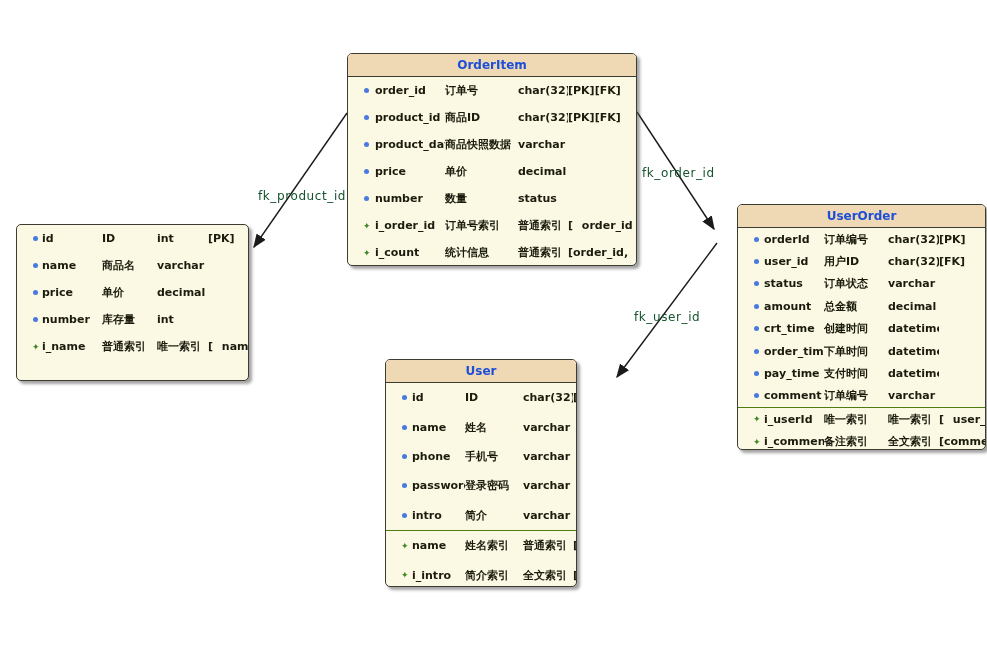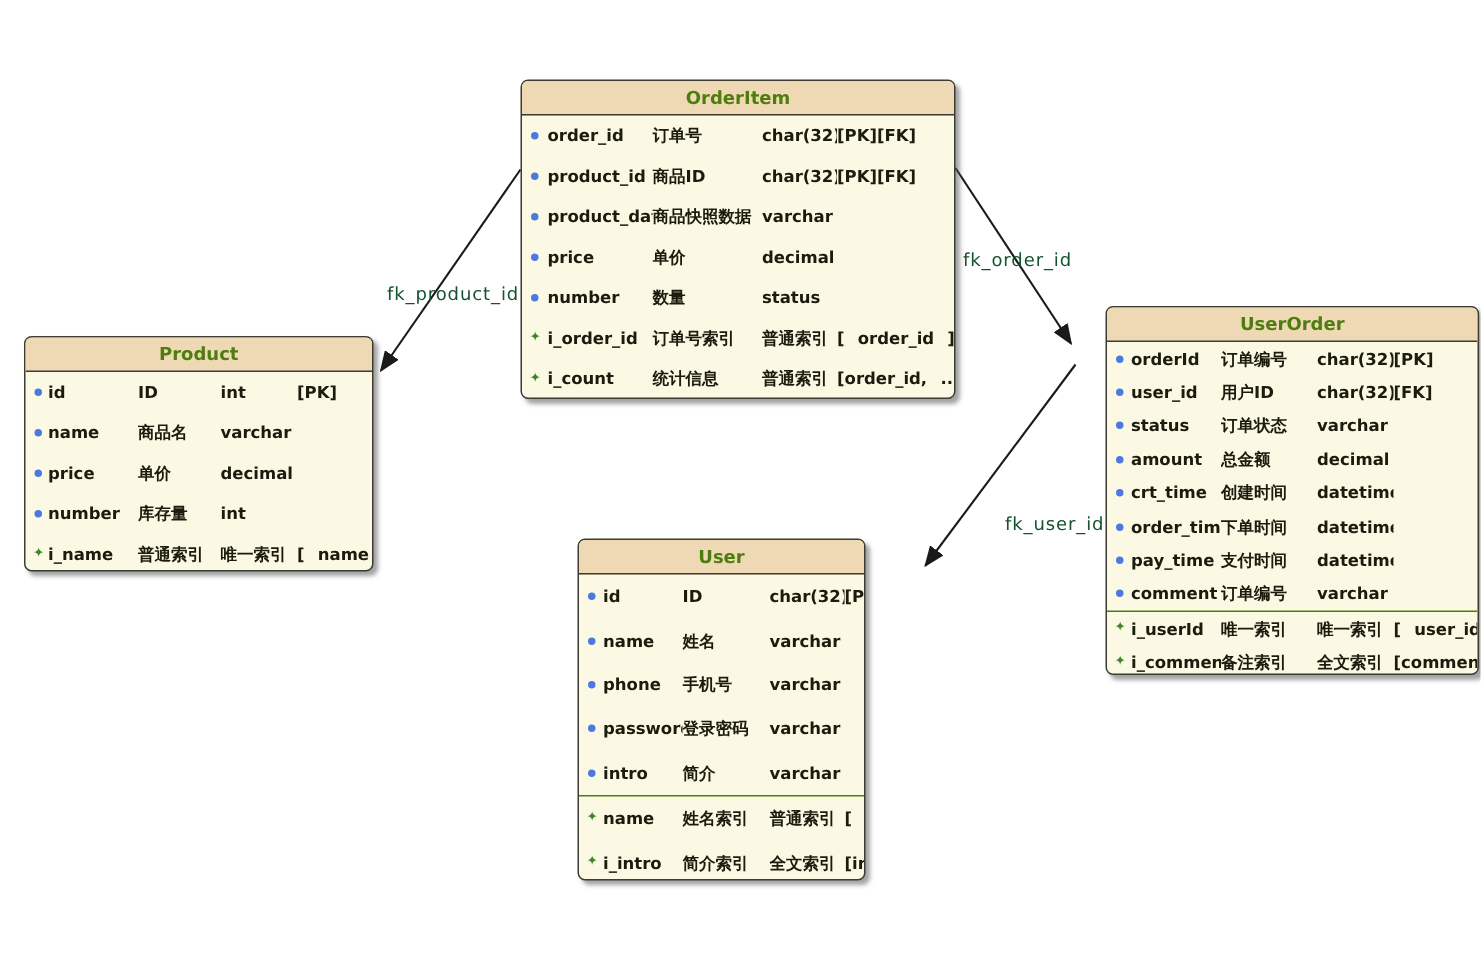--- a/index.html
+++ b/index.html
@@ -22,29 +22,29 @@
     border:1px solid var(--table-border,#3c3c32);
     border-radius:5px;
     box-shadow:3px 3px 3px rgba(90,90,90,0.55);
     overflow:hidden;
     box-sizing:border-box;
   }
   .ertable header{
     height:22px;line-height:22px;
     background:var(--header-fill,#eed9b4);
     border-bottom:1px solid var(--table-border,#3c3c32);
-    text-align:center;font-size:12px;font-weight:bold;color:#4d7c0f;
+    text-align:center;font-size:12px;font-weight:bold;color:#1d4ed8;
   }
   .rows{position:relative;}
   .row{
     display:grid;
     grid-template-columns:var(--cicon) var(--c1) var(--c2) var(--c3) 1fr;
     align-items:center;
     height:var(--rh);
-    padding-left:6px;
+    padding-left:16px;
     font-size:11px;font-weight:bold;color:#1b1b0e;
     white-space:nowrap;
   }
   .row.divider{border-top:1px solid #4d7c0f;}
   .icon{position:relative;width:100%;height:100%;}
   .icon.bullet::before{
     content:"";position:absolute;left:0;top:50%;
     width:5px;height:5px;margin-top:-2.5px;border-radius:50%;
     background:var(--bullet-blue,#4a7ae0);
   }
@@ -67,21 +67,21 @@
         <path d="M0,0 L10,4 L0,8 Z" fill="#1a1a1a"></path>
       </marker>
     </defs>
     <line x1="347" y1="113" x2="254" y2="247" stroke="#1a1a1a" stroke-width="1.4" marker-end="url(#arrowhead)"></line>
     <line x1="637" y1="112" x2="714" y2="229" stroke="#1a1a1a" stroke-width="1.4" marker-end="url(#arrowhead)"></line>
     <line x1="717" y1="243" x2="617" y2="377" stroke="#1a1a1a" stroke-width="1.4" marker-end="url(#arrowhead)"></line>
   </svg>
 
   <div class="fk-label" style="left:258px;top:189px;">fk_product_id</div>
   <div class="fk-label" style="left:642px;top:166px;">fk_order_id</div>
-  <div class="fk-label" style="left:670px;top:310px;margin-top:32px;">fk_user_id</div>
+  <div class="fk-label" style="left:634px;top:310px;">fk_user_id</div>
 
   <section class="ertable" id="t-orderitem" style="left:347px;top:53px;width:290px;height:213px;--rh:27px;--cicon:11px;--c1:70px;--c2:73px;--c3:50px;">
     <header>OrderItem</header>
     <div class="rows">
         <div class="row">
           <span class="icon bullet"></span>
           <span class="cname">order_id</span>
           <span class="clabel">订单号</span>
           <span class="ctype">char(32)</span>
           <span class="cextra">[PK][FK]</span>
@@ -125,21 +125,20 @@
           <span class="icon index"></span>
           <span class="cname">i_count</span>
           <span class="clabel">统计信息</span>
           <span class="ctype">普通索引</span>
           <span class="cextra">[order_id, ...]</span>
         </div>
       </div>
   </section>
 
   <section class="ertable" id="t-product" style="left:16px;top:224px;width:233px;height:157px;--rh:27px;--cicon:9px;--c1:60px;--c2:55px;--c3:51px;">
-    <header>Product</header>
     <div class="rows">
         <div class="row">
           <span class="icon bullet"></span>
           <span class="cname">id</span>
           <span class="clabel">ID</span>
           <span class="ctype">int</span>
           <span class="cextra">[PK]</span>
         </div>
         <div class="row">
           <span class="icon bullet"></span>

